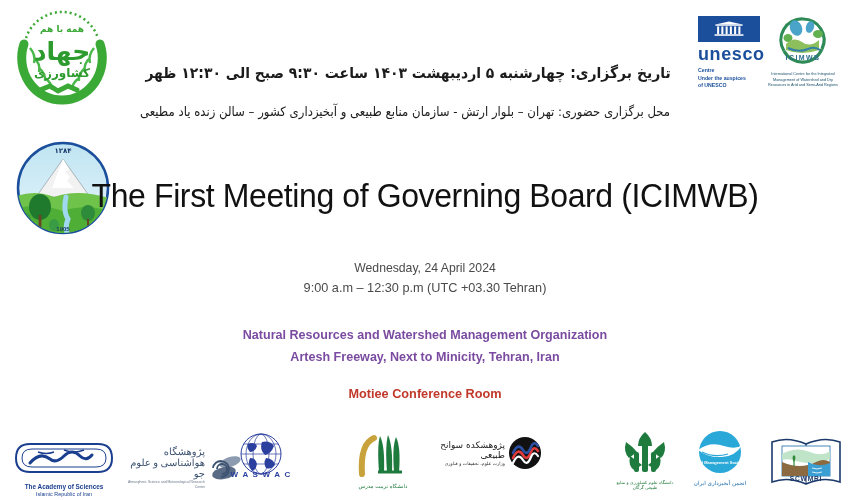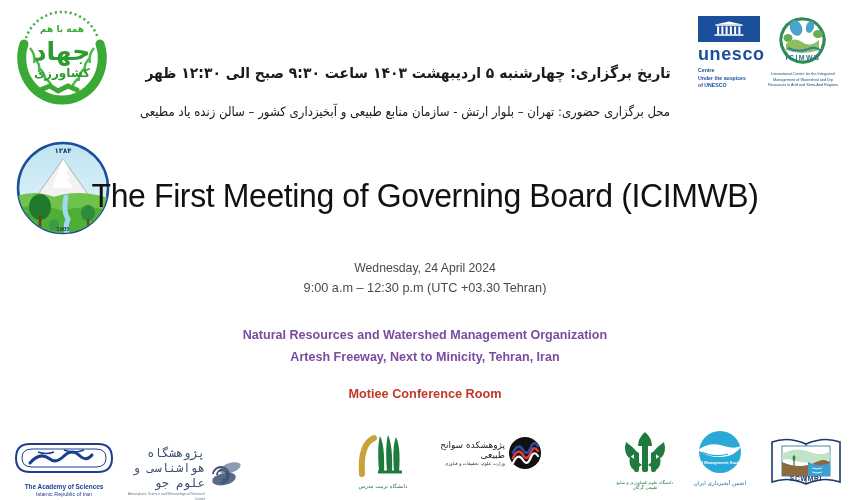--- a/index.html
+++ b/index.html
@@ -276,34 +276,51 @@
         <path d="M22 25 q10 -12 20 -4 q6 5 14 -3 q8 -8 16 0 q6 6 12 -1" stroke="#1b3f8f" stroke-width="3" fill="none" stroke-linecap="round"></path>
         <path d="M30 14 q8 3 16 0 M56 12 q10 4 20 0" stroke="#1b3f8f" stroke-width="1.6" fill="none"></path>
       </svg>
       <div class="flogo-cap" style="font-size:6.4px; font-weight:bold; margin-top:1px;">The Academy of Sciences</div>
       <div class="flogo-cap" style="font-size:5.4px; margin-top:0.5px;">Islamic Republic of Iran</div>
     </div>
 
     <div class="flogo" style="left:126px; top:22px; width:116px;">
       <div style="display:flex; align-items:center; gap:3px;">
         <div style="flex:1; text-align:right; direction:rtl;">
-          <div style="font-family:Liberation Mono, monospace; font-size:12px; color:#3c5270;">پژوهشگاه هواشناسی و علوم جو</div>
+          <div style="font-family:Liberation Serif, serif; font-size:10px; color:#3c5270;">پژوهشگاه هواشناسی و علوم جو</div>
           <div style="font-family:'Liberation Sans',sans-serif; font-size:3.4px; color:#6a7a8c; line-height:1.4; margin-top:1px;">Atmospheric Science and Meteorological Research Center</div>
         </div>
         <svg viewBox="0 0 34 30" width="34" height="30">
           <ellipse cx="22" cy="9" rx="11" ry="5" fill="#8d9bb0" transform="rotate(-18 22 9)"></ellipse>
           <ellipse cx="16" cy="20" rx="12" ry="6" fill="#5a6b85" transform="rotate(-12 16 20)"></ellipse>
           <g fill="none" stroke="#3c5270" stroke-width="1.8">
             <path d="M9 16 a5 5 0 1 1 5 5"></path>
             <path d="M5 15 a8 8 0 1 1 8 9"></path>
           </g>
         </svg>
       </div>
     </div>
 
+    <div class="flogo" style="left:224px; top:8px; width:74px;">
+      <svg viewBox="0 0 74 46" width="74" height="46">
+        <circle cx="37" cy="22" r="20" fill="none" stroke="#2b3f9e" stroke-width="1"></circle>
+        <g stroke="#2b3f9e" stroke-width="0.7" fill="none">
+          <ellipse cx="37" cy="22" rx="8" ry="20"></ellipse>
+          <ellipse cx="37" cy="22" rx="15" ry="20"></ellipse>
+          <path d="M17 22 h40 M20 12 h34 M20 32 h34"></path>
+        </g>
+        <g fill="#2b3f9e">
+          <path d="M24 12 q6 -3 9 2 q-2 6 -7 6 q-4 -4 -2 -8 z"></path>
+          <path d="M38 10 q8 -2 12 4 q-3 8 -9 9 q-6 -6 -3 -13 z"></path>
+          <path d="M26 26 q6 0 7 6 q-1 6 -5 7 q-5 -6 -2 -13 z"></path>
+          <path d="M42 26 q8 1 9 7 q-4 5 -9 3 q-3 -5 0 -10 z"></path>
+        </g>
+        <text x="37" y="45" font-family="Liberation Sans, sans-serif" font-size="8" font-weight="bold" fill="#2b3f9e" text-anchor="middle" letter-spacing="1.2">W A S W A C</text>
+      </svg>
+    </div>
 
     <div class="flogo" style="left:352px; top:6px; width:62px;">
       <svg viewBox="0 0 62 48" width="62" height="48">
         <path d="M10 44 q-2 -30 12 -36" stroke="#c8a23a" stroke-width="6" fill="none" stroke-linecap="round"></path>
         <g fill="#1f7a3d">
           <path d="M28 6 q5 10 4 36 l-5 0 q-2 -26 1 -36 z"></path>
           <path d="M36 5 q5 11 4 37 l-5 0 q-2 -26 1 -37 z"></path>
           <path d="M44 7 q5 10 3 35 l-5 0 q-2 -25 2 -35 z"></path>
         </g>
         <path d="M26 42 h24" stroke="#1f7a3d" stroke-width="3"></path>

